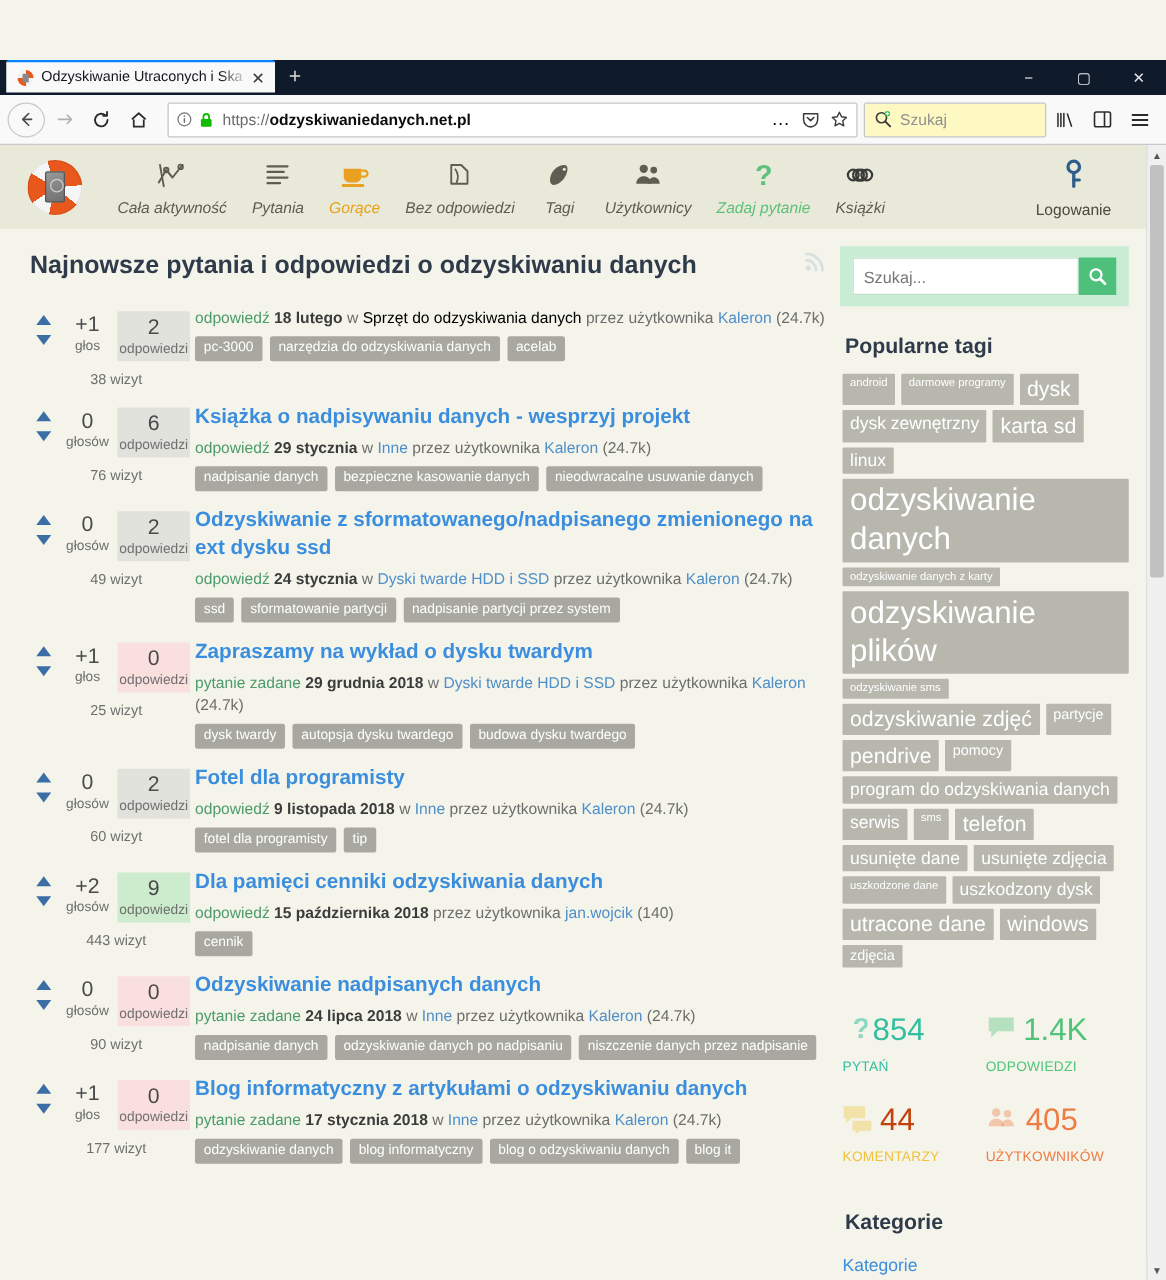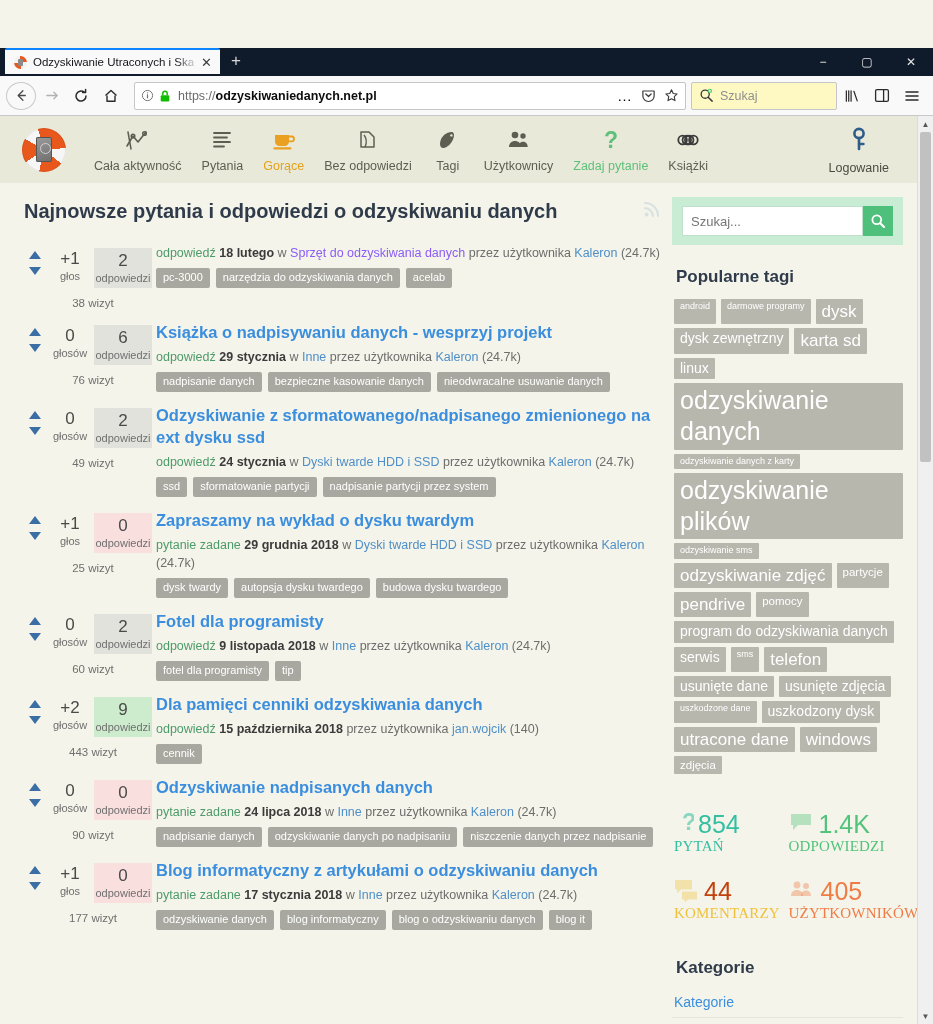--- a/index.html
+++ b/index.html
@@ -112,21 +112,21 @@
   .logo::before{
     content:""; position:absolute; left:18px; top:15px; width:9px; height:9px; z-index:2;
     border:1.5px solid #cfcfcf; border-radius:50%;
   }
   .nav { display: flex; align-items: flex-end; gap: 0; }
   .navitem {
     display:flex; flex-direction:column; align-items:center; justify-content:flex-end;
     padding: 0 10px; cursor: pointer; text-decoration:none; color:#5d5d52; min-width:52px;
   }
   .navitem .ic { height: 26px; display:flex; align-items:center; justify-content:center; margin-bottom:6px; }
-  .navitem .lb { font-size: 12.5px; white-space:nowrap; }
+  .navitem .lb { font-size: 12.5px; white-space:nowrap;font-style:italic; }
   .navitem.active .lb { color: #e5a21a; }
   .navitem.ask .lb { color: #5ec07a; }
   .login { position:absolute; right: 28px; bottom: 8px; display:flex; flex-direction:column;
            align-items:center; cursor:pointer; color:#3b5b8c; }
   .login .lb { font-size: 12.5px; margin-top:5px; color:#4a4a40;}
 
   
   .wrap { display: flex; padding: 0; }
   .main { width: 672px; flex: 0 0 672px; padding: 16px 10px 0 24px; }
   .page-title {
@@ -185,21 +185,21 @@
   .ctag.s1 { font-size: 9px; }
   .ctag.s2 { font-size: 11.5px; }
   .ctag.s3 { font-size: 14px; }
   .ctag.s4 { font-size: 17px; }
   .ctag.s5 { font-size: 25px; width:100%; }
 
   .stats { display:flex; flex-wrap:wrap; margin-top: 28px; padding-left:2px; }
   .stat { width: 50%; padding: 8px 0 14px; text-align:left; }
   .stat .top { display:flex; align-items:center; gap:4px; }
   .stat .val { font-size: 25px; line-height: 28px; }
-  .stat .cap { font-size: 15px; letter-spacing:.2px; margin-top:0;font-family:Liberation Serif, serif; }
+  .stat .cap { font-size: 11px; letter-spacing:.2px; margin-top:10px; }
 
   .cats { margin-top: 10px; }
   .cats h3 { margin-bottom: 10px; }
   .catrow { display:flex; justify-content:space-between; align-items:baseline;
             border-bottom: 1px solid #e5e5da; padding: 6px 4px 7px 2px; }
   .catrow a { color:#3b8ede; text-decoration:none; font-size:14px; cursor:pointer; }
   .catrow .cnt { color:#9a9a92; font-size:11.5px; }
 
   
   .pagescroll { width: 16px; flex:0 0 16px; background:#f0f0f0; border-left:1px solid #dcdcdc;
@@ -442,21 +442,21 @@
                       <div class="cap">głos</div>
                     </div>
                     <div class="ans">
                       <div class="num">2</div>
                       <div class="cap">odpowiedzi</div>
                     </div>
                   </div>
                   <div class="views">38 wizyt</div>
                 </div>
                 <div class="qbody">
-                  <div class="qmeta"><span class="when">odpowiedź</span> <b>18 lutego</b> w <span class="catlink" style="color: #8b5cf6; cursor: pointer;">Sprzęt do odzyskiwania danych</span> <span>przez użytkownika</span> <span class="uname">Kaleron</span> <span>(24.7k)</span></div>
+                  <div class="qmeta"><span class="when">odpowiedź</span> <b>18 lutego</b> w <span class="catlink" style="color: #000000; cursor: pointer;">Sprzęt do odzyskiwania danych</span> <span>przez użytkownika</span> <span class="uname">Kaleron</span> <span>(24.7k)</span></div>
                   <div class="tags">
                     <a class="tag">pc-3000</a>
                     <a class="tag">narzędzia do odzyskiwania danych</a>
                     <a class="tag">acelab</a>
                   </div>
                 </div>
               </div>
               <div class="qrow">
                 <div class="qstats">
                   <div class="line">

